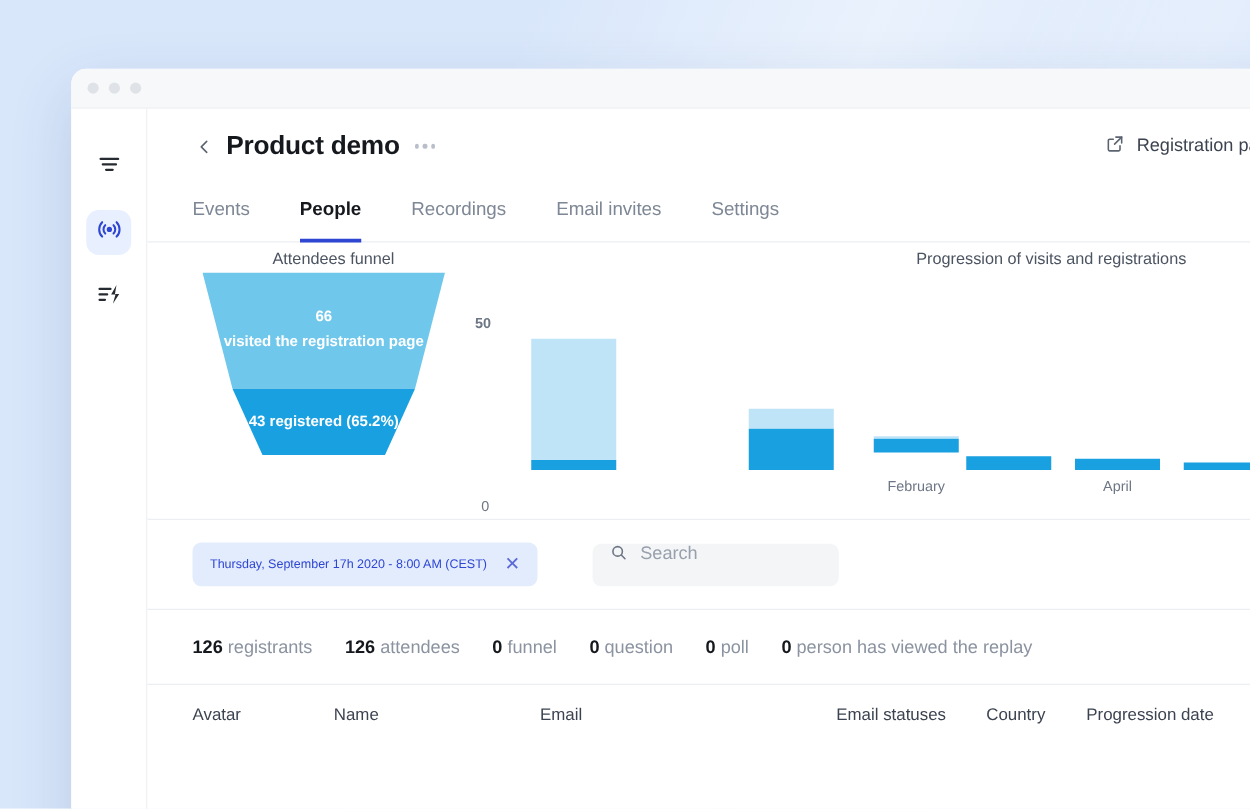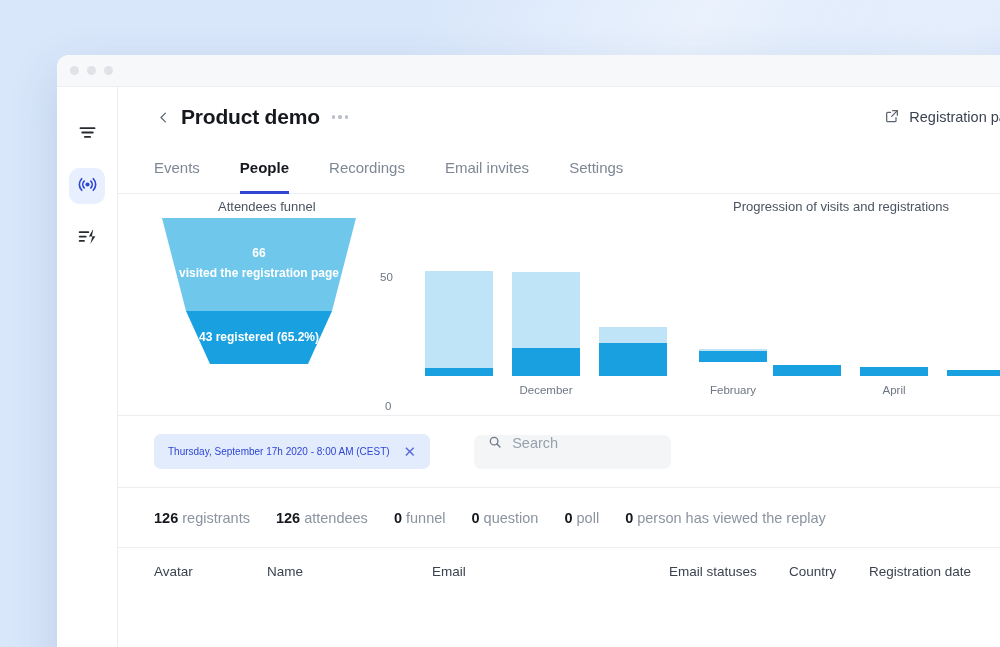--- a/index.html
+++ b/index.html
@@ -350,33 +350,28 @@
             <svg width="194" height="146" viewBox="0 0 194 146">
               <polygon points="0,0 194,0 170,93 24,93" fill="#6fc7ec"></polygon>
               <polygon points="24,93 170,93 146,146 48,146" fill="#18a0e0"></polygon>
             </svg>
             <div class="funnel-lbl" style="left:0; top:28px; width:194px;">66</div>
             <div class="funnel-lbl" style="left:0; top:48px; width:194px;">visited the registration page</div>
             <div class="funnel-lbl" style="left:0; top:112px; width:194px;">43 registered (65.2%)</div>
           </div>
 
           <div class="bars-wrap">
-            <div class="axis-lbl" style="left:0; top:56px;">50</div>
+            <div class="axis-lbl" style="left:0; top:38px;font-weight:bold;">50</div>
             <div class="axis-lbl" style="left:5px; top:185px;">0</div>
 
             <div class="bar-group" style="left:45px; width:68px; height:105px;">
               <div class="bar-top" style="height:97px;"></div>
               <div class="bar-bottom" style="height:8px;"></div>
             </div>
 
-            <div class="bar-group" style="left:132px; width:68px; height:104px;">
-              <div class="bar-top" style="height:76px;"></div>
-              <div class="bar-bottom" style="height:28px;"></div>
-              <div class="bar-xlabel">December</div>
-            </div>
 
             <div class="bar-group" style="left:219px; width:68px; height:49px;">
               <div class="bar-top" style="height:16px;"></div>
               <div class="bar-bottom" style="height:33px;"></div>
             </div>
 
             <div class="bar-group" style="left:319px; width:68px; height:27px;">
               <div class="bar-top" style="height:2px;"></div>
               <div class="bar-bottom" style="height:11px;"></div>
               <div class="bar-xlabel">February</div>
@@ -440,19 +435,19 @@
             <span>person has viewed the replay</span>
           </div>
         </div>
 
         <div class="thead">
           <div class="th" style="width:113px;">Avatar</div>
           <div class="th" style="width:165px;">Name</div>
           <div class="th" style="width:237px;">Email</div>
           <div class="th" style="width:120px;">Email statuses</div>
           <div class="th" style="width:80px;">Country</div>
-          <div class="th">Registration date</div>
+          <div class="th">Progression date</div>
         </div>
 
       </div>
     </div>
   </div>
 </div>
 
 </body></html>

